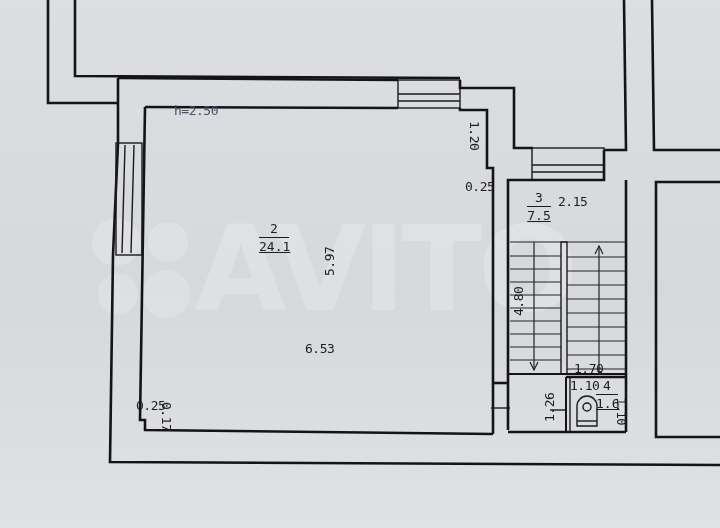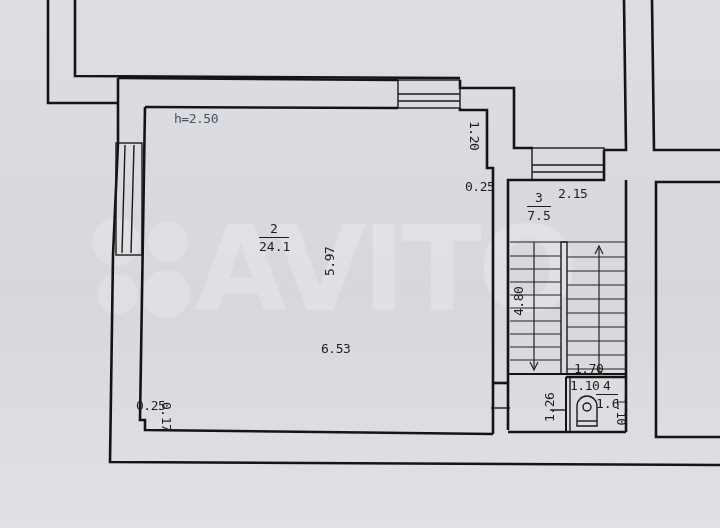--- a/index.html
+++ b/index.html
@@ -19,21 +19,21 @@
     .lbl {
       position: absolute; color: #1d1d1d; font-size: 13px; line-height: 1;
       font-family: "DejaVu Sans Mono", monospace; letter-spacing: -0.5px; white-space: nowrap;
     }
     .lbl.v { transform-origin: 0 0; transform: rotate(-90deg); }
     .lbl.v90 { transform-origin: 0 0; transform: rotate(90deg); }
     .pencil { color: #4a4f66; font-size: 13px; }
     .frac { position: absolute; text-align: center; color: #1d1d1d; font-size: 13px; line-height: 1;
       font-family: "DejaVu Sans Mono", monospace; }
     .frac .num { display: block; padding-bottom: 2px; border-bottom: 1.3px solid #1d1d1d; }
-    .frac .den { display: block; padding-top: 2px; }
+    .frac .den { display: block; padding-top: 2px; text-decoration: underline; }
     .watermark {
       position: absolute; left: 90px; top: 200px; width: 430px; height: 120px;
       color: rgba(255,255,255,0.22); font-size: 118px; font-weight: bold;
       font-family: "DejaVu Sans", sans-serif; letter-spacing: -4px; pointer-events: none;
     }
     .wm-dots { position: absolute; left: 88px; top: 212px; width: 110px; height: 110px; }
   </style>
 </head>
 <body>
 
@@ -138,39 +138,39 @@
       <line class="thin" x1="570" y1="378" x2="570" y2="432"></line>
       <polyline class="wall" points="508,432 626,432"></polyline>
     </g>
     <g>
       <path class="thin" d="M577,426 L577,406 A9,9 0 0 1 597,406 L597,426 Z"></path>
       <circle class="thin" cx="587" cy="407" r="4"></circle>
       <line class="thin" x1="577" y1="421" x2="597" y2="421"></line>
     </g>
   </svg>
 
-  <div class="lbl pencil" style="left:174px; top:112px;">h=2.50</div>
+  <div class="lbl pencil" style="left:174px; top:104px;">h=2.50</div>
 
   <div class="frac" style="left:259px; top:222px; width:30px;">
     <span class="num">2</span>
     <span class="den">24.1</span>
   </div>
 
   <div class="lbl v" style="left:323px; top:276px;">5.97</div>
-  <div class="lbl" style="left:305px; top:342px;margin-left:16px;">6.53</div>
+  <div class="lbl" style="left:305px; top:342px;">6.53</div>
   <div class="lbl v90" style="left:481px; top:121px;">1.20</div>
   <div class="lbl" style="left:465px; top:180px;">0.25</div>
   <div class="lbl" style="left:136px; top:399px;">0.25</div>
   <div class="lbl v90" style="left:173px; top:402px;">0.17</div>
 
   <div class="frac" style="left:527px; top:191px; width:24px;">
     <span class="num">3</span>
     <span class="den">7.5</span>
   </div>
-  <div class="lbl" style="left:558px; top:187px;">2.15</div>
+  <div class="lbl" style="left:558px; top:195px;">2.15</div>
   <div class="lbl v" style="left:512px; top:316px;">4.80</div>
   <div class="lbl" style="left:574px; top:362px;">1.70</div>
 
   <div class="lbl v" style="left:543px; top:422px;">1.26</div>
   <div class="lbl" style="left:570px; top:379px;">1.10</div>
   <div class="frac" style="left:596px; top:379px; width:22px;">
     <span class="num">4</span>
     <span class="den">1.6</span>
   </div>
   <div class="lbl v90" style="left:627px; top:398px; font-size:12px;">1.10</div>

